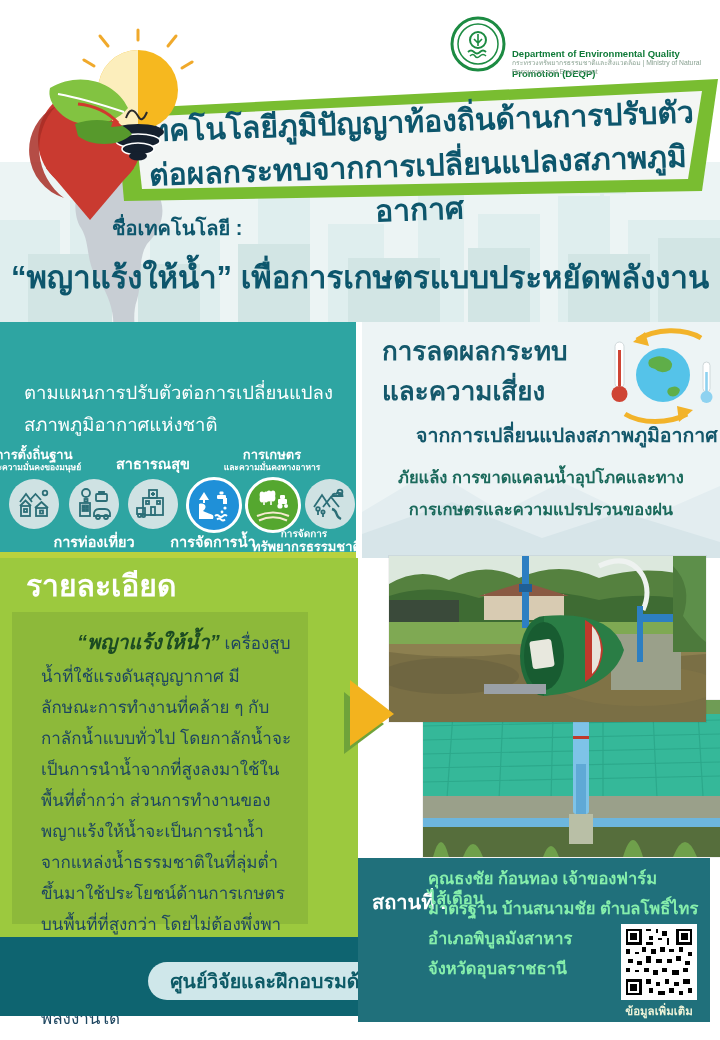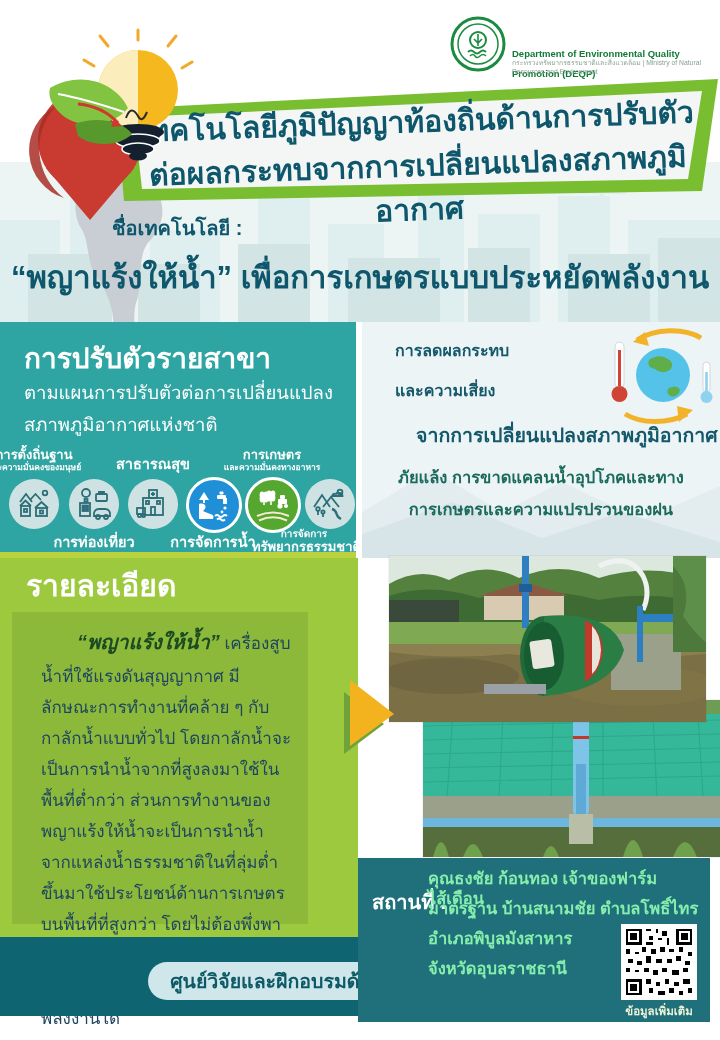--- a/index.html
+++ b/index.html
@@ -22,21 +22,21 @@
   .circ{border-radius:50%;display:flex;align-items:center;justify-content:center;}
   .circ.light{width:50px;height:50px;background:#cfe2e3;}
   .circ.blue{width:50px;height:50px;background:#1f90d8;border:3px solid #fff;}
   .circ.green{width:50px;height:50px;background:#55a72f;border:3px solid #fff;}
   .slabel{color:#fff;text-align:center;line-height:1.15;}
   .slabel .main{display:block;font-weight:800;font-size:13px;}
   .slabel .main.big{font-size:14.5px;}
   .slabel .sub{display:block;font-size:8.5px;font-weight:600;}
   
   .panel-risk{left:362px;top:322px;width:358px;height:236px;background:#edf4f5;}
-  .pr-title{font-size:16px;font-weight:800;color:#14586b;line-height:30px;margin-left:13px;}
+  .pr-title{font-size:26px;font-weight:800;color:#14586b;line-height:30px;}
   .pr-sub{font-size:19.5px;color:#14586b;font-weight:600;margin-left:34px;}
   .pr-risk{width:358px;text-align:center;font-size:16.5px;font-weight:700;color:#1b6a5c;}
   
   .panel-green{left:0;top:558px;width:358px;height:379px;background:#9cc93e;}
   .pg-title{font-size:30px;font-weight:800;color:#ffffff;}
   .pg-box{left:12px;top:54px;width:282px;height:312px;background:#8db93a;padding-left:14px;}
   .pg-para{margin:0;padding:12px 15px;font-size:17px;line-height:1.83;color:#1e4660;text-indent:36px;}
   .pg-kw{font-weight:800;font-style:italic;color:#1b4a22;font-size:20px;}
   
   .photo{box-shadow:0 0 0 1px rgba(0,0,0,.05);}
@@ -131,21 +131,20 @@
     <path d="M55 96 C75 88 102 92 112 106 C98 120 70 118 58 108 Z" fill="#57992c"></path>
     <path d="M38 66 C60 70 86 78 104 84" stroke="#ffffff" stroke-width="2" fill="none"></path>
     <path d="M58 76 C78 78 90 86 98 95" stroke="#d03a2e" stroke-width="3" fill="none"></path>
     <path d="M94 90 L102 98 L91 99 Z" fill="#d03a2e"></path>
   </svg>
 
   <div class="abs tech-label" style="left:112px;top:212px" data-name="tech-name-label">ชื่อเทคโนโลยี :</div>
   <div class="abs tech-name" style="left:0;top:252px" data-name="tech-name-value">“พญาแร้งให้น้ำ” เพื่อการเกษตรแบบประหยัดพลังงาน</div>
 
   <div class="abs panel-teal" data-name="adaptation-panel">
-    <div class="abs pt-title" style="left:24px;top:14px" data-name="adaptation-title">การปรับตัวรายสาขา</div>
     <div class="abs pt-sub" style="left:24px;top:56px" data-name="adaptation-subtitle-1">ตามแผนการปรับตัวต่อการเปลี่ยนแปลง</div>
     <div class="abs pt-sub" style="left:24px;top:88px" data-name="adaptation-subtitle-2">สภาพภูมิอากาศแห่งชาติ</div>
 
     <div class="abs slabel" style="left:-18px;top:126px;width:104px" data-name="sector-label-settlement">
       <span class="main">การตั้งถิ่นฐาน</span>
       <span class="sub">และความมั่นคงของมนุษย์</span>
     </div>
     <div class="abs slabel" style="left:42px;top:212px;width:104px" data-name="sector-label-tourism">
       <span class="main big">การท่องเที่ยว</span>
     </div>

